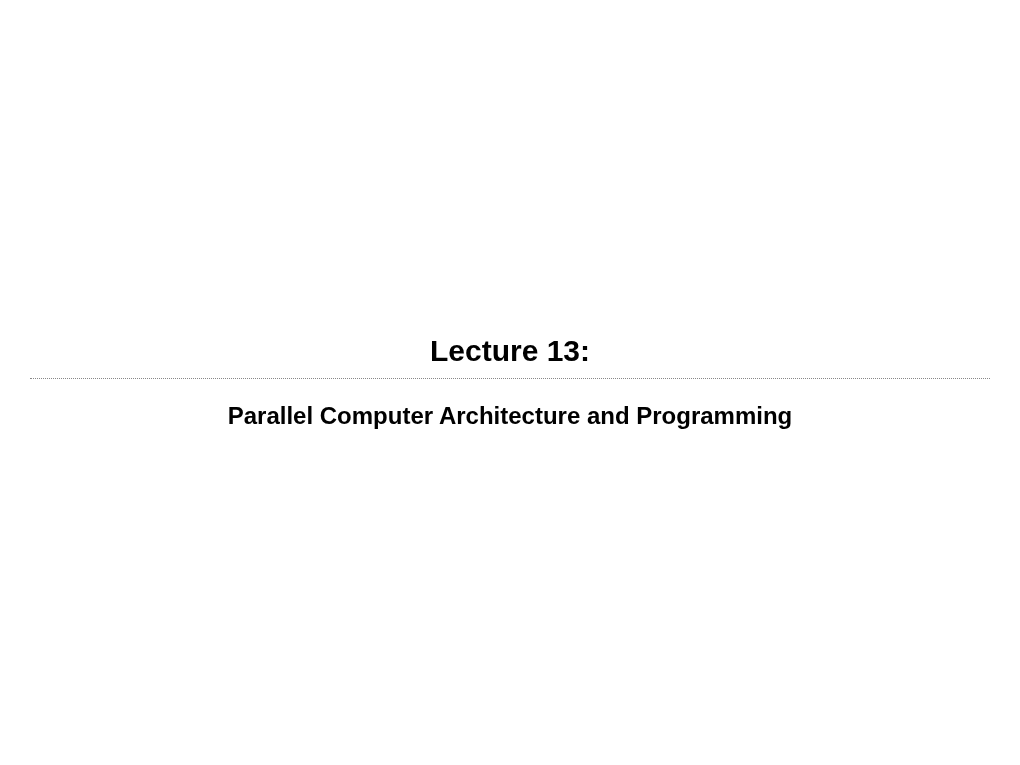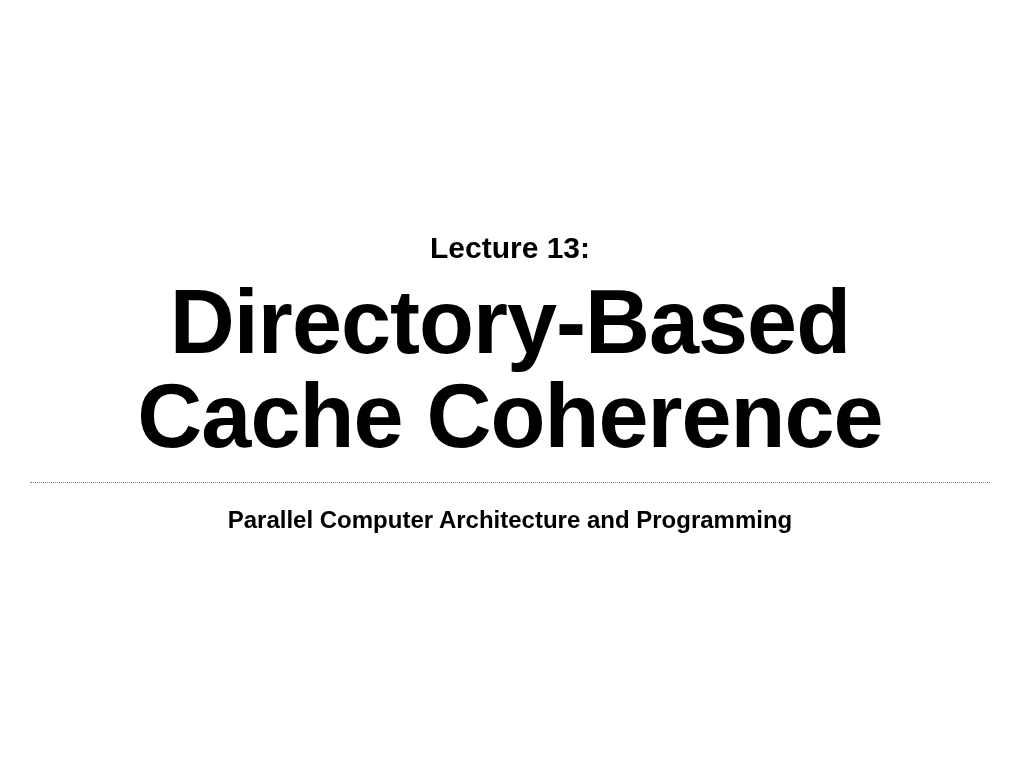--- a/index.html
+++ b/index.html
@@ -47,23 +47,19 @@
       font-weight: 700;
       line-height: 1.25;
     }
   </style>
 </head>
 <body>
 
 <div class="slide">
   <div class="lecture-label">Lecture 13:</div>
 
-  <div class="title">
-    <span>Directory-Based</span><br>
-    <span>Cache Coherence</span>
-  </div>
 
   <hr class="divider">
 
   <div class="subtitle">
     <span>Parallel Computer Architecture and Programming</span><br>
   </div>
 </div>
 
 </body></html>

